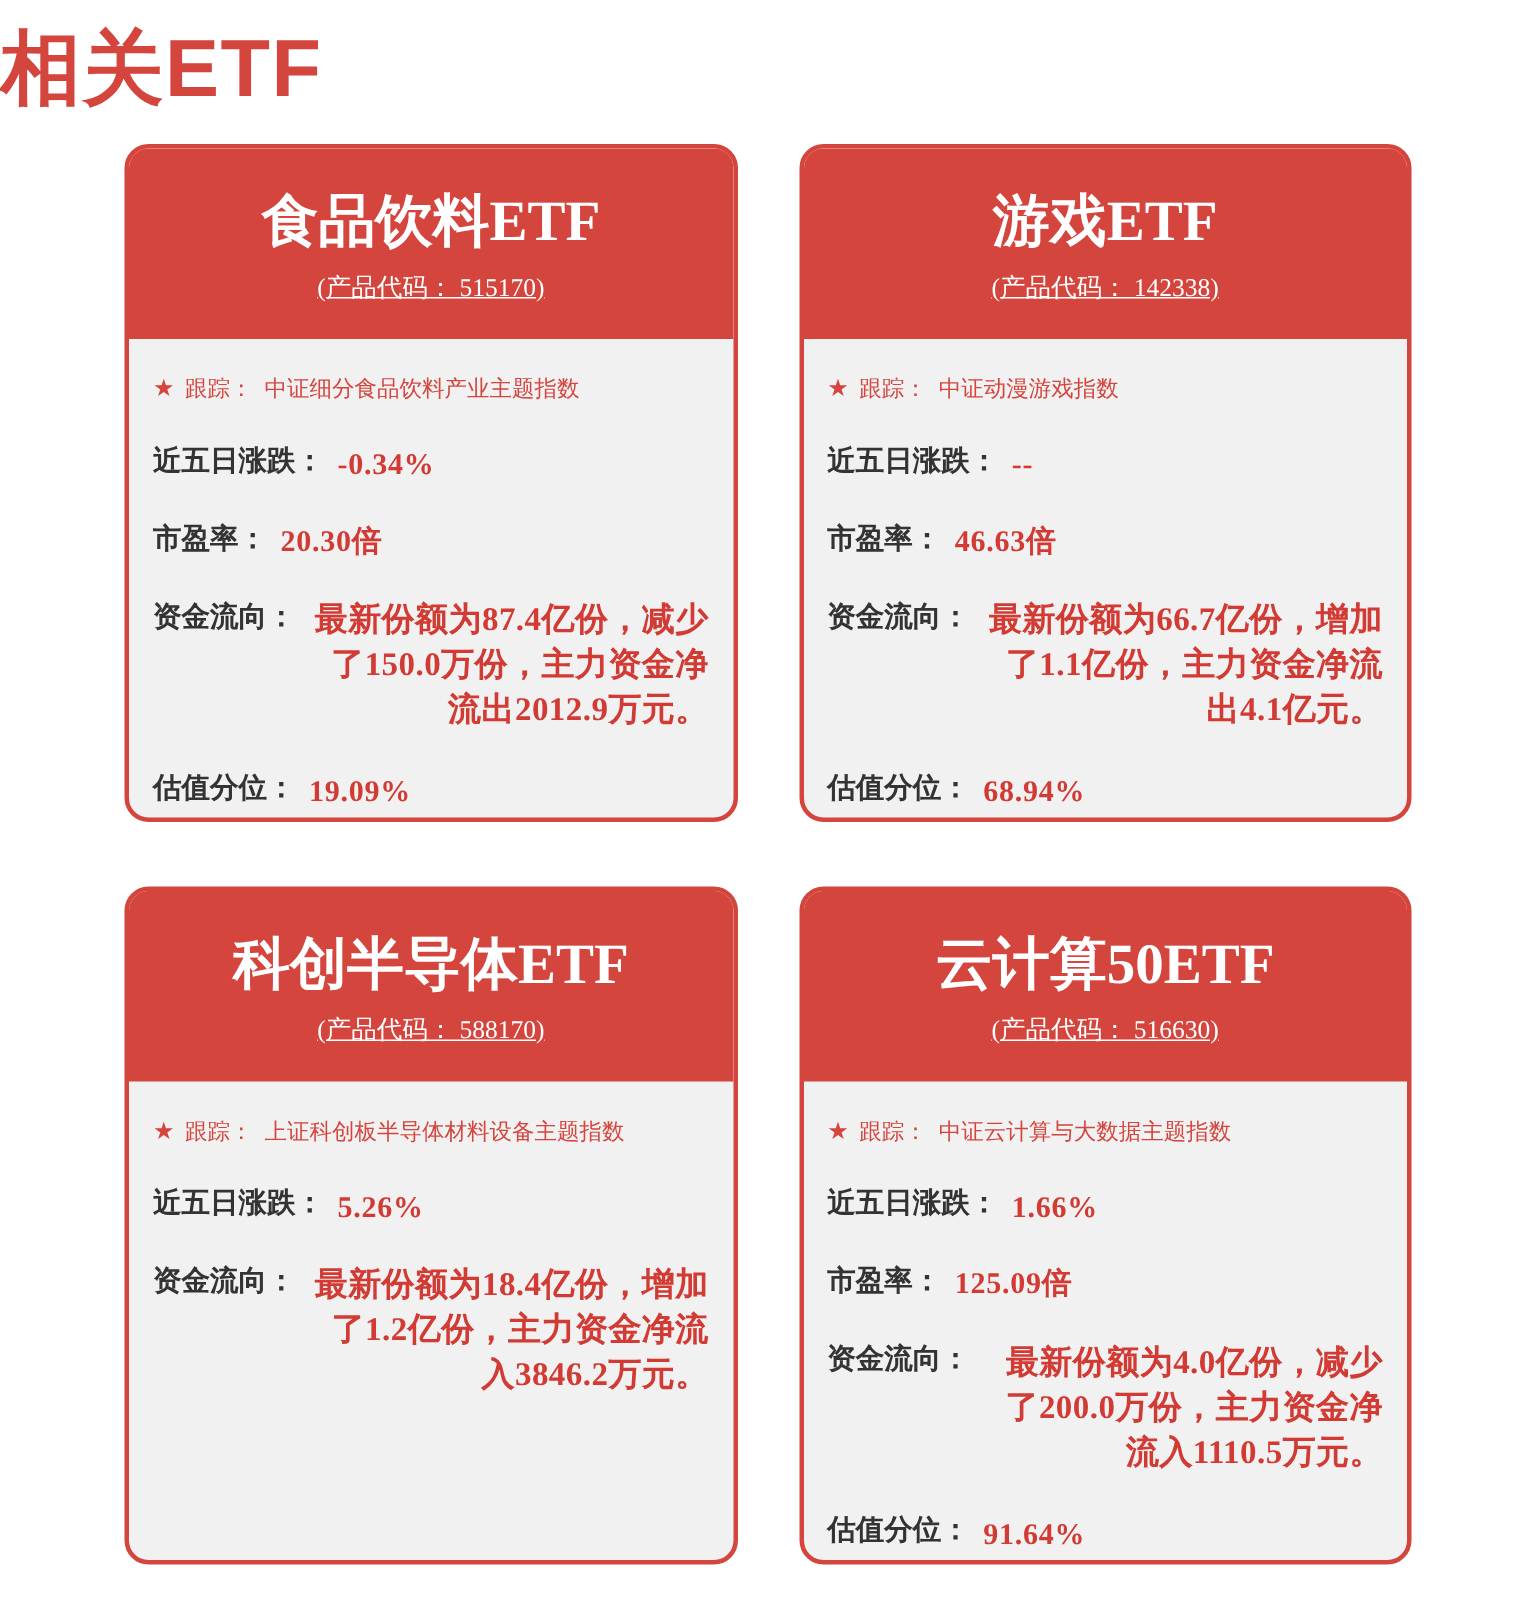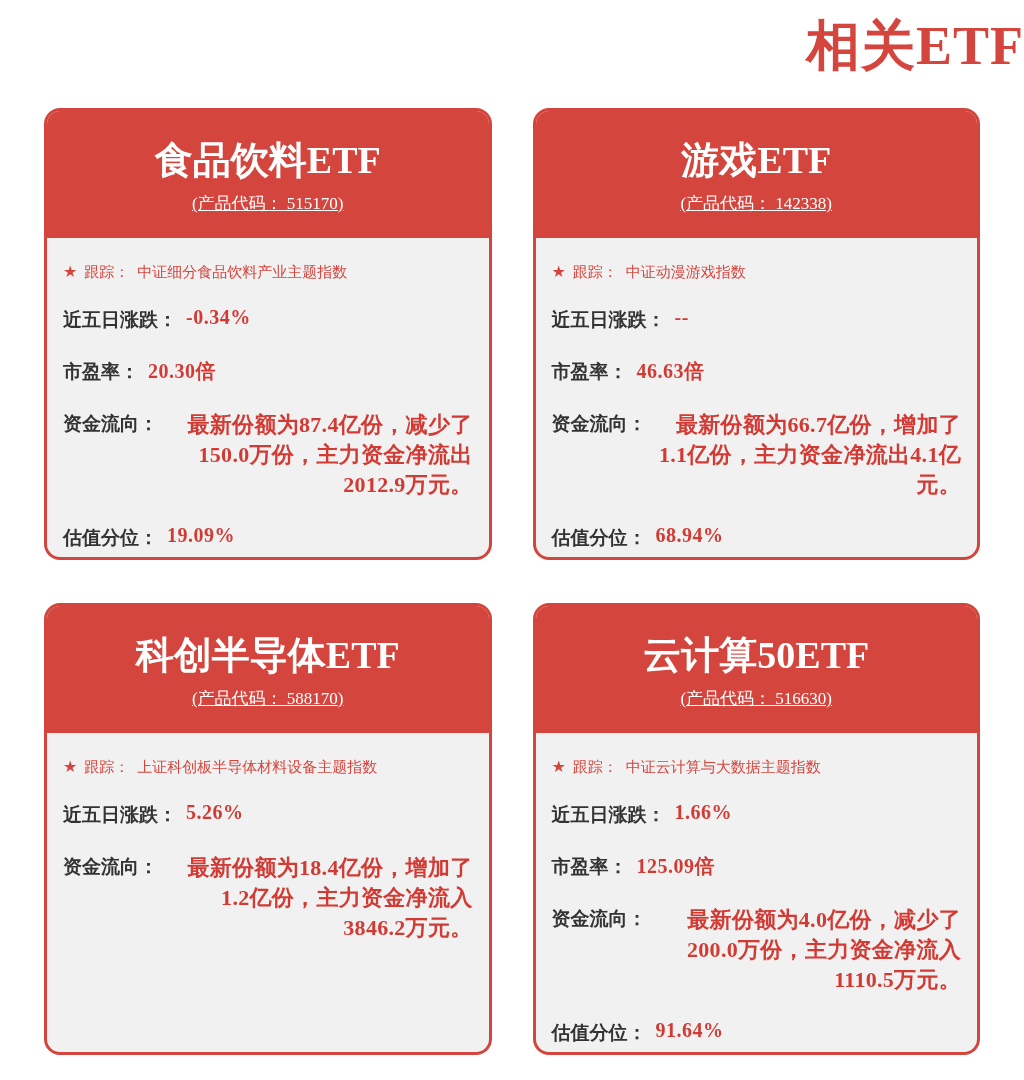--- a/index.html
+++ b/index.html
@@ -10,31 +10,31 @@
   }
   *{margin:0;padding:0;box-sizing:border-box;}
   html,body{background:#ffffff;}
   body{
     width:1024px;height:1080px;
     font-family:"Liberation Sans","DejaVu Sans",sans-serif;
     overflow:hidden;
   }
   .page-title{
     margin-top:16px;
-    text-align:right;
-    font-family:Liberation Serif, serif;
+    text-align:left;
+    font-family:Liberation Sans, sans-serif;
     font-weight:700;
     font-size:54px;
     line-height:60px;
     color:var(--accent);
     letter-spacing:1px;
   }
   .grid{
-    width:936px;
-    margin:32px auto 0;
+    width:858px;
+    margin:20px auto 0;
     display:grid;
     grid-template-columns:1fr 1fr;
     column-gap:41px;
     row-gap:43px;
   }
   .card{
     height:452px;
     border:3px solid var(--accent);
     border-radius:16px;
     overflow:hidden;
@@ -76,21 +76,21 @@
   }
   .star{
     font-size:16px;
     margin-right:7px;
     line-height:16px;
   }
   .track-label{margin-right:8px;}
   .metric-row{
     margin-top:24px;
     display:flex;
-    align-items:flex-start;
+    align-items:flex-end;
   }
   .metric-label{
     color:var(--labeltext);
     font-weight:700;
     font-size:19px;
     line-height:28px;
     flex:0 0 auto;
   }
   .metric-value{
     margin-left:9px;

